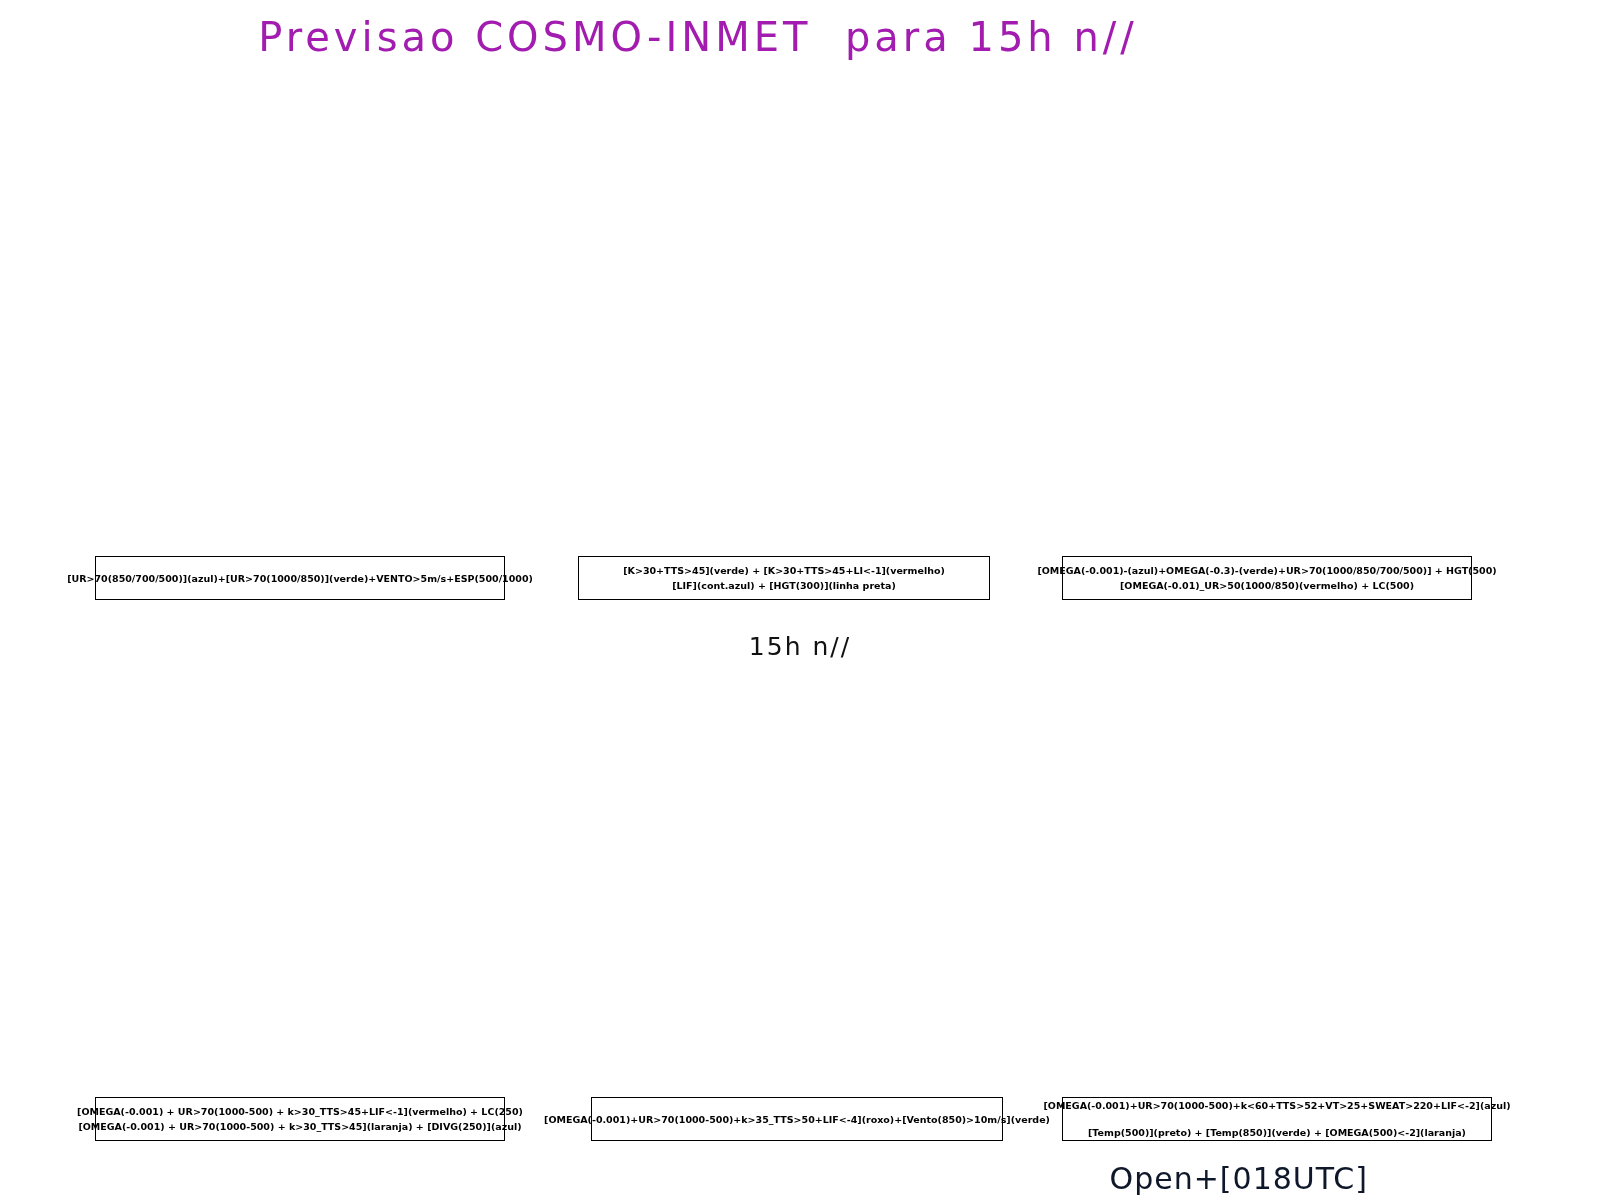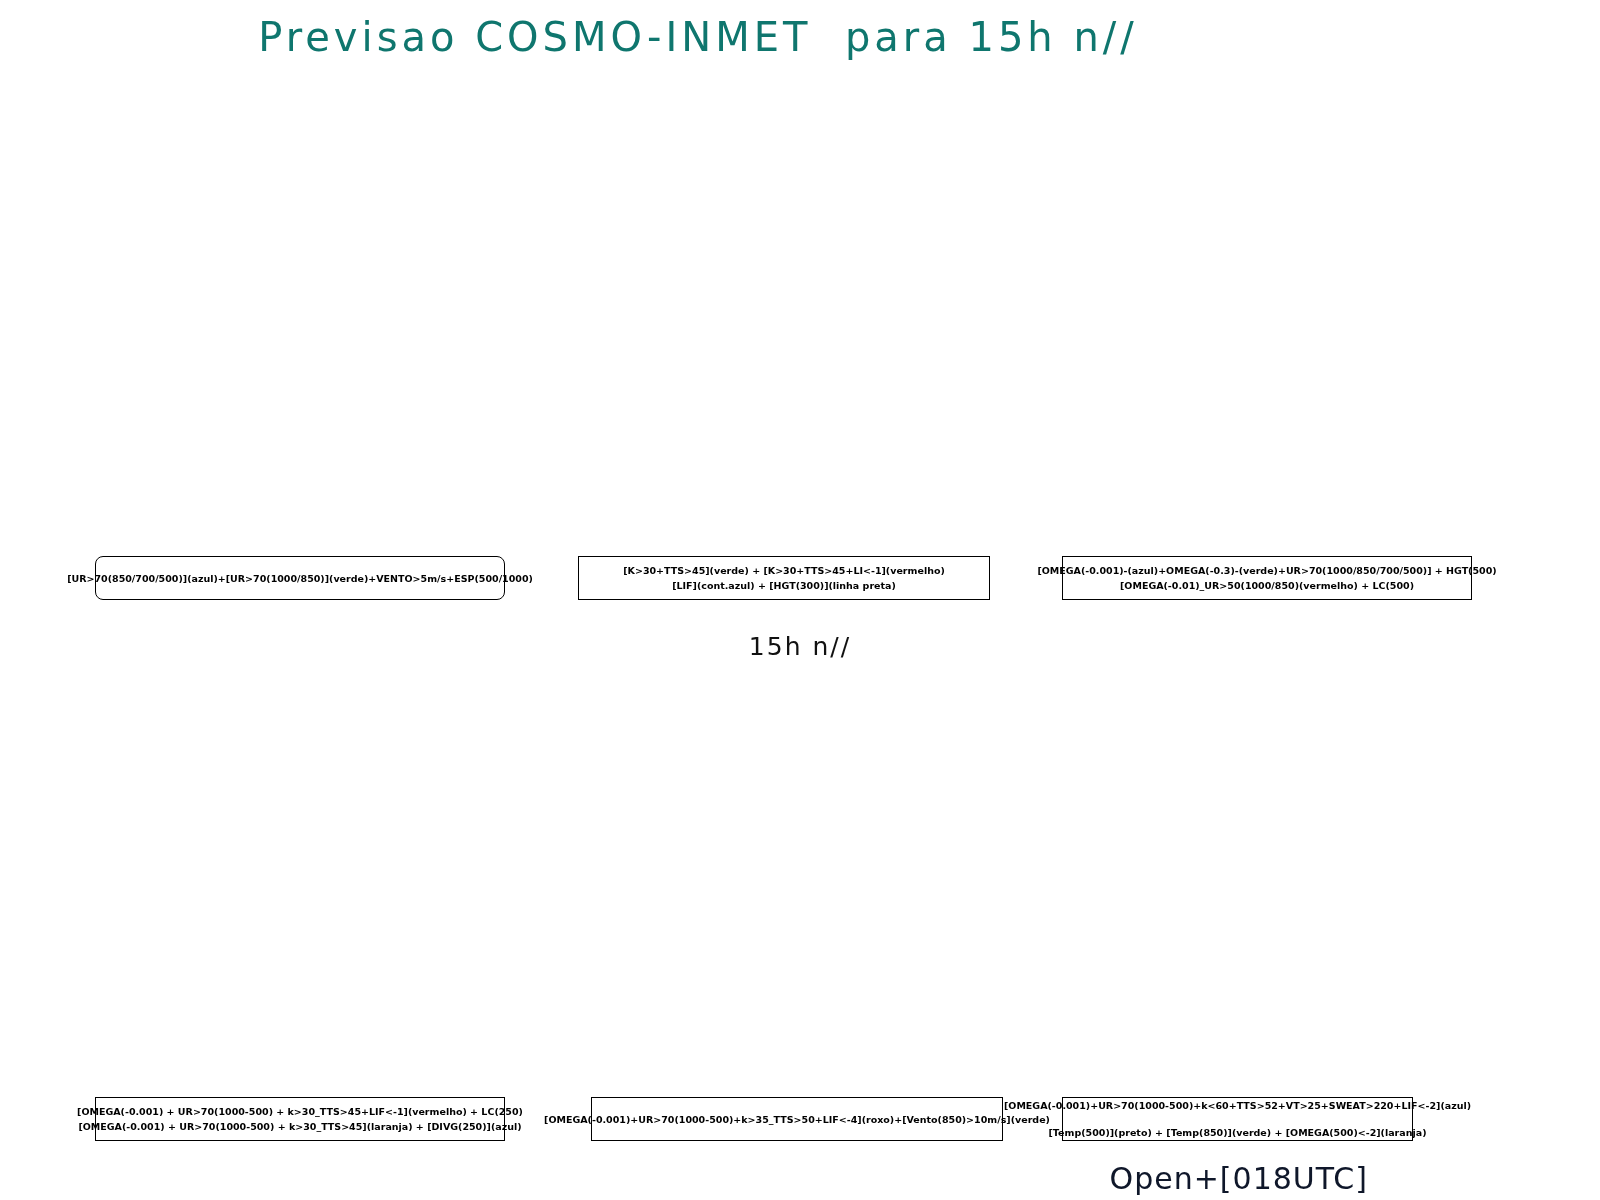--- a/index.html
+++ b/index.html
@@ -19,21 +19,21 @@
   .page-title {
     position: absolute;
     top: 14px;
     left: 0;
     width: 1396px;
     text-align: center;
     font-family: "DejaVu Sans", sans-serif;
     font-size: 40px;
     font-weight: 400;
     letter-spacing: 4px;
-    color: #0f766e;
+    color: #a21caf;
     white-space: pre;
   }
 
   .mid-label {
     position: absolute;
     top: 632px;
     left: 0;
     width: 1600px;
     text-align: center;
     font-size: 25px;
@@ -68,28 +68,28 @@
     font-size: 9.5px;
     font-weight: bold;
     line-height: 15px;
     white-space: nowrap;
     letter-spacing: 0px;
     color: #000000;
     text-align: center;
   }
 
   
-  #box-top-left   { left: 95px;  top: 556px; width: 410px; height: 44px; border-radius: 8px; }
+  #box-top-left   { left: 95px;  top: 556px; width: 410px; height: 44px; }
   #box-top-mid    { left: 578px; top: 556px; width: 412px; height: 44px; }
   #box-top-right  { left: 1062px;top: 556px; width: 410px; height: 44px; }
 
   
   #box-bot-left   { left: 95px;  top: 1097px; width: 410px; height: 44px; }
   #box-bot-mid    { left: 578px; top: 1097px; width: 412px; height: 44px; margin-left: 13px; }
-  #box-bot-right  { left: 1062px;top: 1097px; width: 351px; height: 44px; gap: 12px; }
+  #box-bot-right  { left: 1062px;top: 1097px; width: 430px; height: 44px; gap: 12px; }
 </style>
 </head>
 <body>
 
 <div class="page-title">Previsao COSMO-INMET  para 15h n//</div>
 
 <div class="legend-box" id="box-top-left">
   <div class="legend-line">[UR&gt;70(850/700/500)](azul)+[UR&gt;70(1000/850)](verde)+VENTO&gt;5m/s+ESP(500/1000)</div>
 </div>
 

